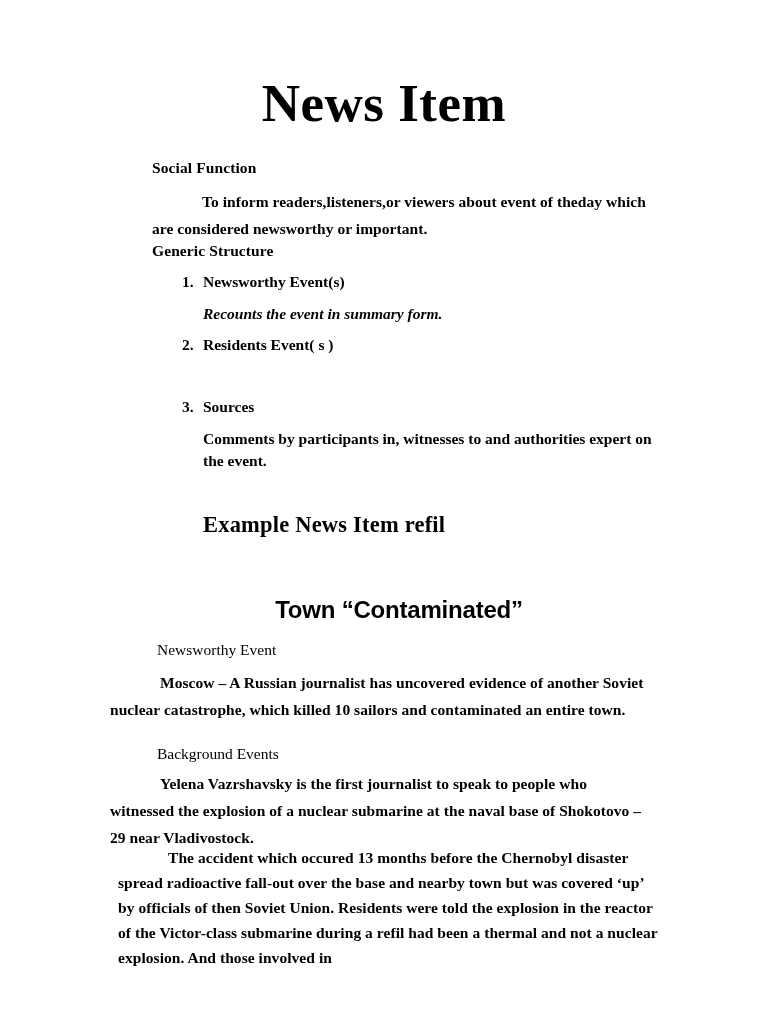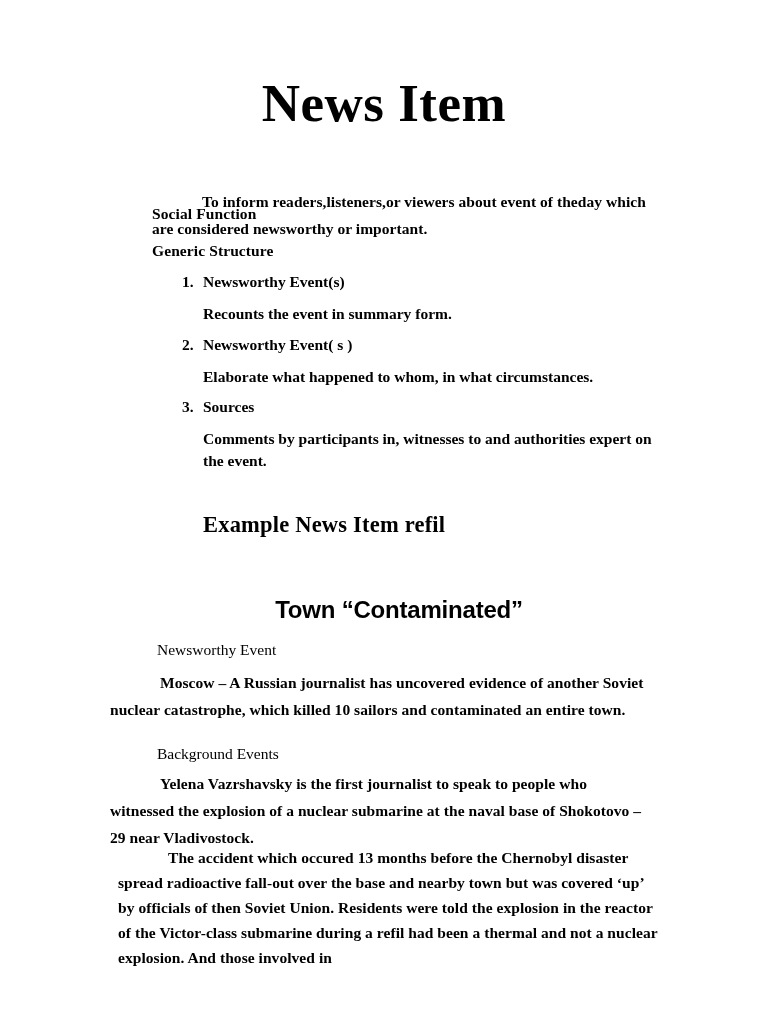--- a/index.html
+++ b/index.html
@@ -127,50 +127,47 @@
     padding-left: 5px;
   }
 </style>
 </head>
 <body>
 
 <div class="page">
 
   <div class="doc-title">News Item</div>
 
-  <div class="col" style="top:158px;margin-top:46px;">
+  <div class="col" style="top:158px;">
     <div class="sec-head">Social Function</div>
   </div>
 
   <div class="col" style="top:188px;">
     <div class="body-para">To inform readers,listeners,or viewers about event of theday which are considered newsworthy or important.</div>
   </div>
 
   <div class="col" style="top:241px;">
     <div class="sec-head">Generic Structure</div>
   </div>
 
   <div class="num-list" style="top:272px;">
     <div class="li-row">
       <span class="li-num">1.</span>
       <span>Newsworthy Event(s)</span>
     </div>
   </div>
-  <div class="num-list" style="top:303px;">
+  <div class="num-list" style="top:303px;font-style:italic;">
     <div class="li-sub">Recounts the event in summary form.</div>
   </div>
 
   <div class="num-list" style="top:335px;">
     <div class="li-row">
       <span class="li-num">2.</span>
-      <span>Newsworthy Event( s )</span>
+      <span>Residents Event( s )</span>
     </div>
-  </div>
-  <div class="num-list" style="top:366px;">
-    <div class="li-sub">Elaborate what happened to whom, in what circumstances.</div>
   </div>
 
   <div class="num-list" style="top:397px;">
     <div class="li-row">
       <span class="li-num">3.</span>
       <span>Sources</span>
     </div>
   </div>
   <div class="num-list" style="top:428px;">
     <div class="li-sub">Comments by participants in, witnesses to and authorities expert on the event.</div>

